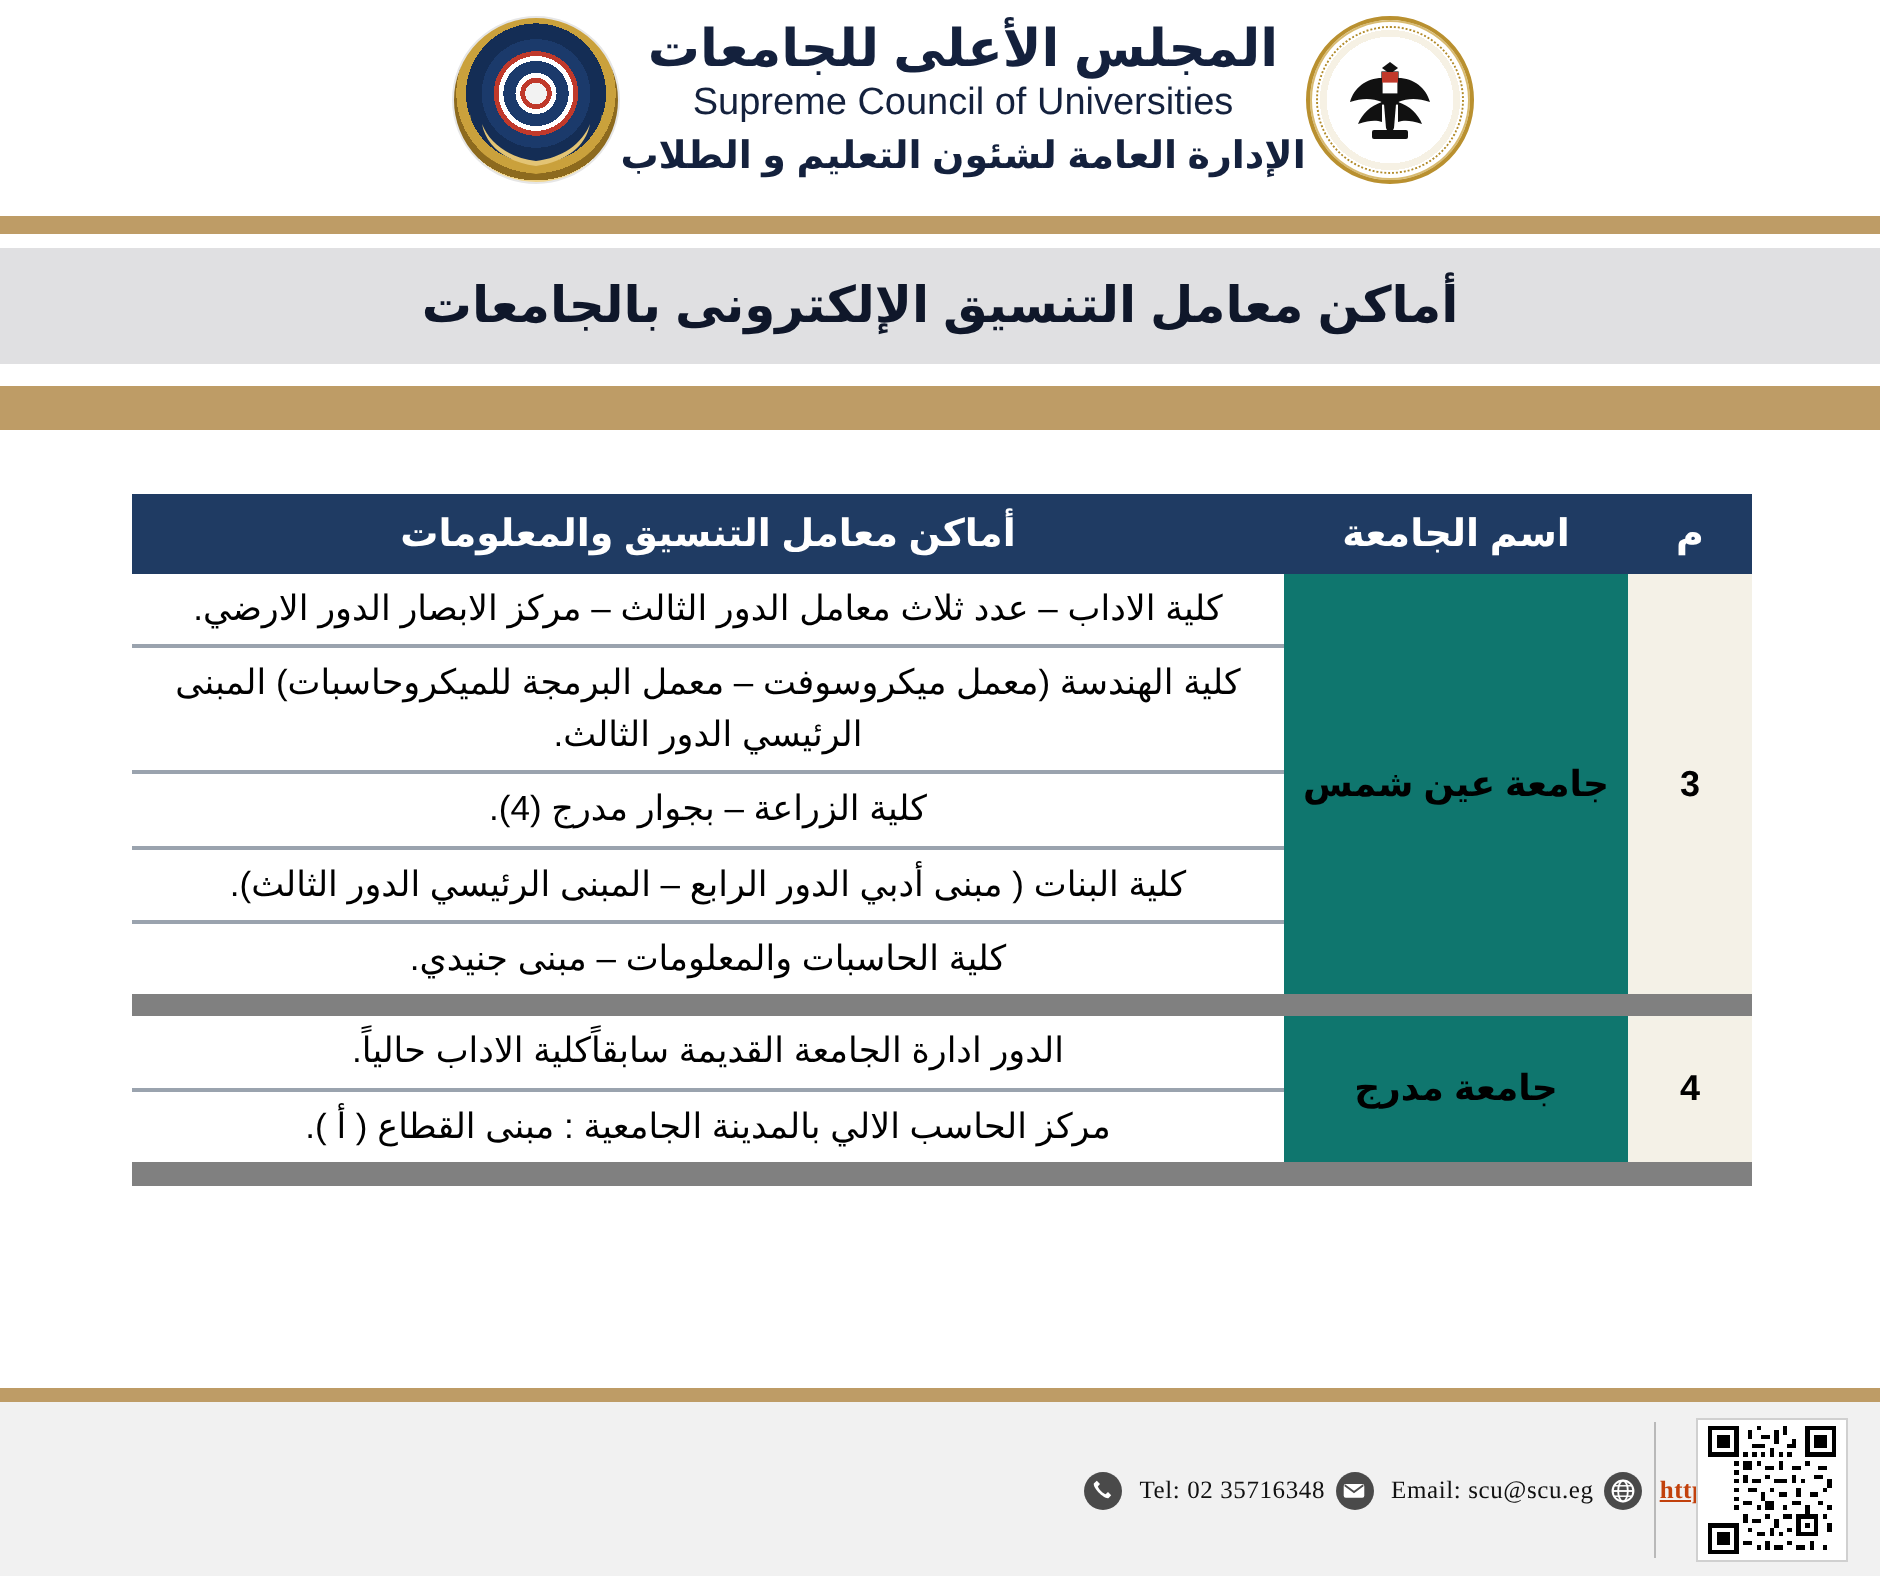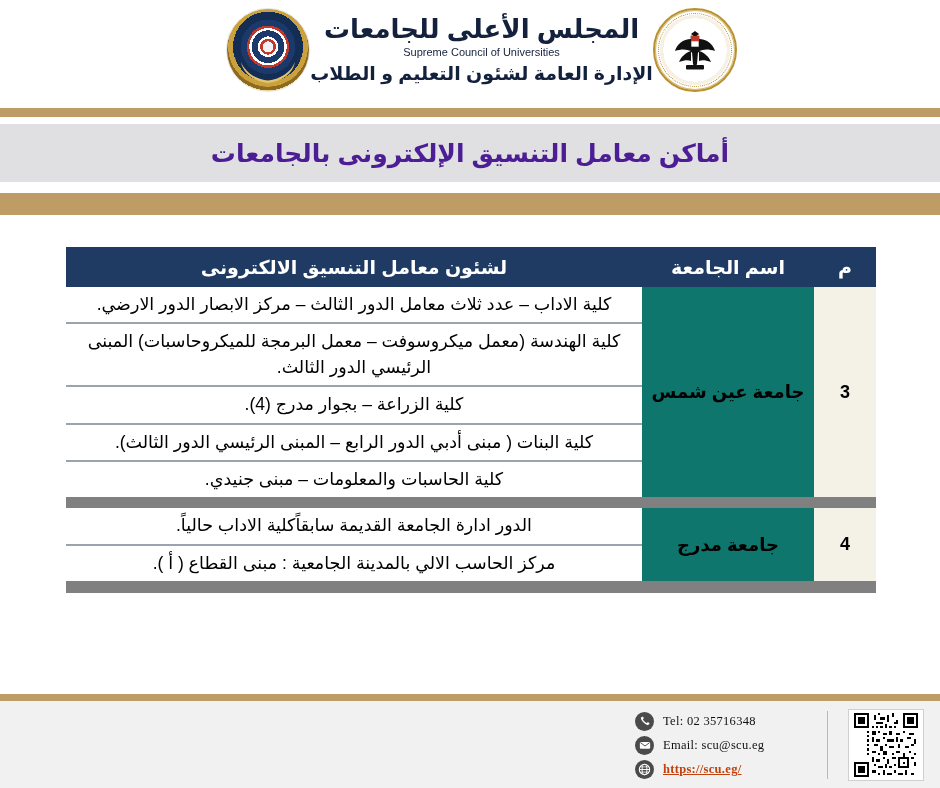--- a/index.html
+++ b/index.html
@@ -63,40 +63,40 @@
   }
   .titles {
     text-align: center;
     line-height: 1.15;
   }
   .title-ar-1 {
     font-size: 26px; font-weight: bold; color: #14213d;
     letter-spacing: 0px; white-space: nowrap;
   }
   .title-en {
-    font-size: 11px; color: #14213d; white-space: nowrap;
+    font-size: 19px; color: #14213d; white-space: nowrap;
     margin-top: 1px; font-weight: normal;
   }
   .title-ar-2 {
     font-size: 19px; font-weight: bold; color: #14213d;
     white-space: nowrap; margin-top: 5px;
   }
 
   
   .gold-bar-thin {
     position: absolute; left: 0; width: 940px; height: 9px;
     background: #be9c66;
   }
   .banner {
     position: absolute; left: 0; top: 124px; width: 940px; height: 58px;
     background: #e0e0e2;
     display: flex; align-items: center; justify-content: center;
   }
   .banner-text {
-    font-size: 25px; font-weight: bold; color: #4c1d95;
+    font-size: 25px; font-weight: bold; color: #0f172a;
     white-space: nowrap;
   }
   .gold-bar-thick {
     position: absolute; left: 0; top: 193px; width: 940px; height: 22px;
     background: #be9c66;
   }
 
   
   .table-wrap {
     position: absolute; left: 66px; top: 247px; width: 810px;
@@ -147,21 +147,21 @@
     position: absolute; left: 0; top: 694px; width: 940px; height: 7px;
     background: #be9c66;
   }
   .footer {
     position: absolute; left: 0; top: 701px; width: 940px; height: 87px;
     background: #f1f1f1;
   }
   .contact-box {
     position: absolute; right: 125px; top: 8px;
     width: 180px; height: 72px;
-    display: flex; flex-direction: column; justify-content: center;
+    display: flex; flex-direction: row; justify-content: center;
     gap: 5px;
     direction: ltr;
   }
   .contact-row { display: flex; align-items: center; gap: 9px; }
   .cicon {
     width: 19px; height: 19px; flex: 0 0 19px; border-radius: 50%;
     background: #4a4a4a; position: relative;
     display: inline-flex; align-items: center; justify-content: center;
   }
   .cicon svg { display: block; }
@@ -231,21 +231,21 @@
   <table class="scu">
     <colgroup>
       <col class="c-num">
         <col class="c-uni">
         <col class="c-place">
     </colgroup>
     <thead>
       <tr>
         <th>م</th>
         <th>اسم الجامعة</th>
-        <th>لشئون معامل التنسيق الالكترونى</th>
+        <th>أماكن معامل التنسيق والمعلومات</th>
       </tr>
     </thead>
     <tbody>
 
       <tr>
         <td class="num" rowspan="5">3</td>
         <td class="uni" rowspan="5">جامعة عين شمس</td>
         <td class="place">كلية الاداب – عدد ثلاث معامل الدور الثالث – مركز الابصار الدور الارضي.</td>
       </tr>
       <tr>

